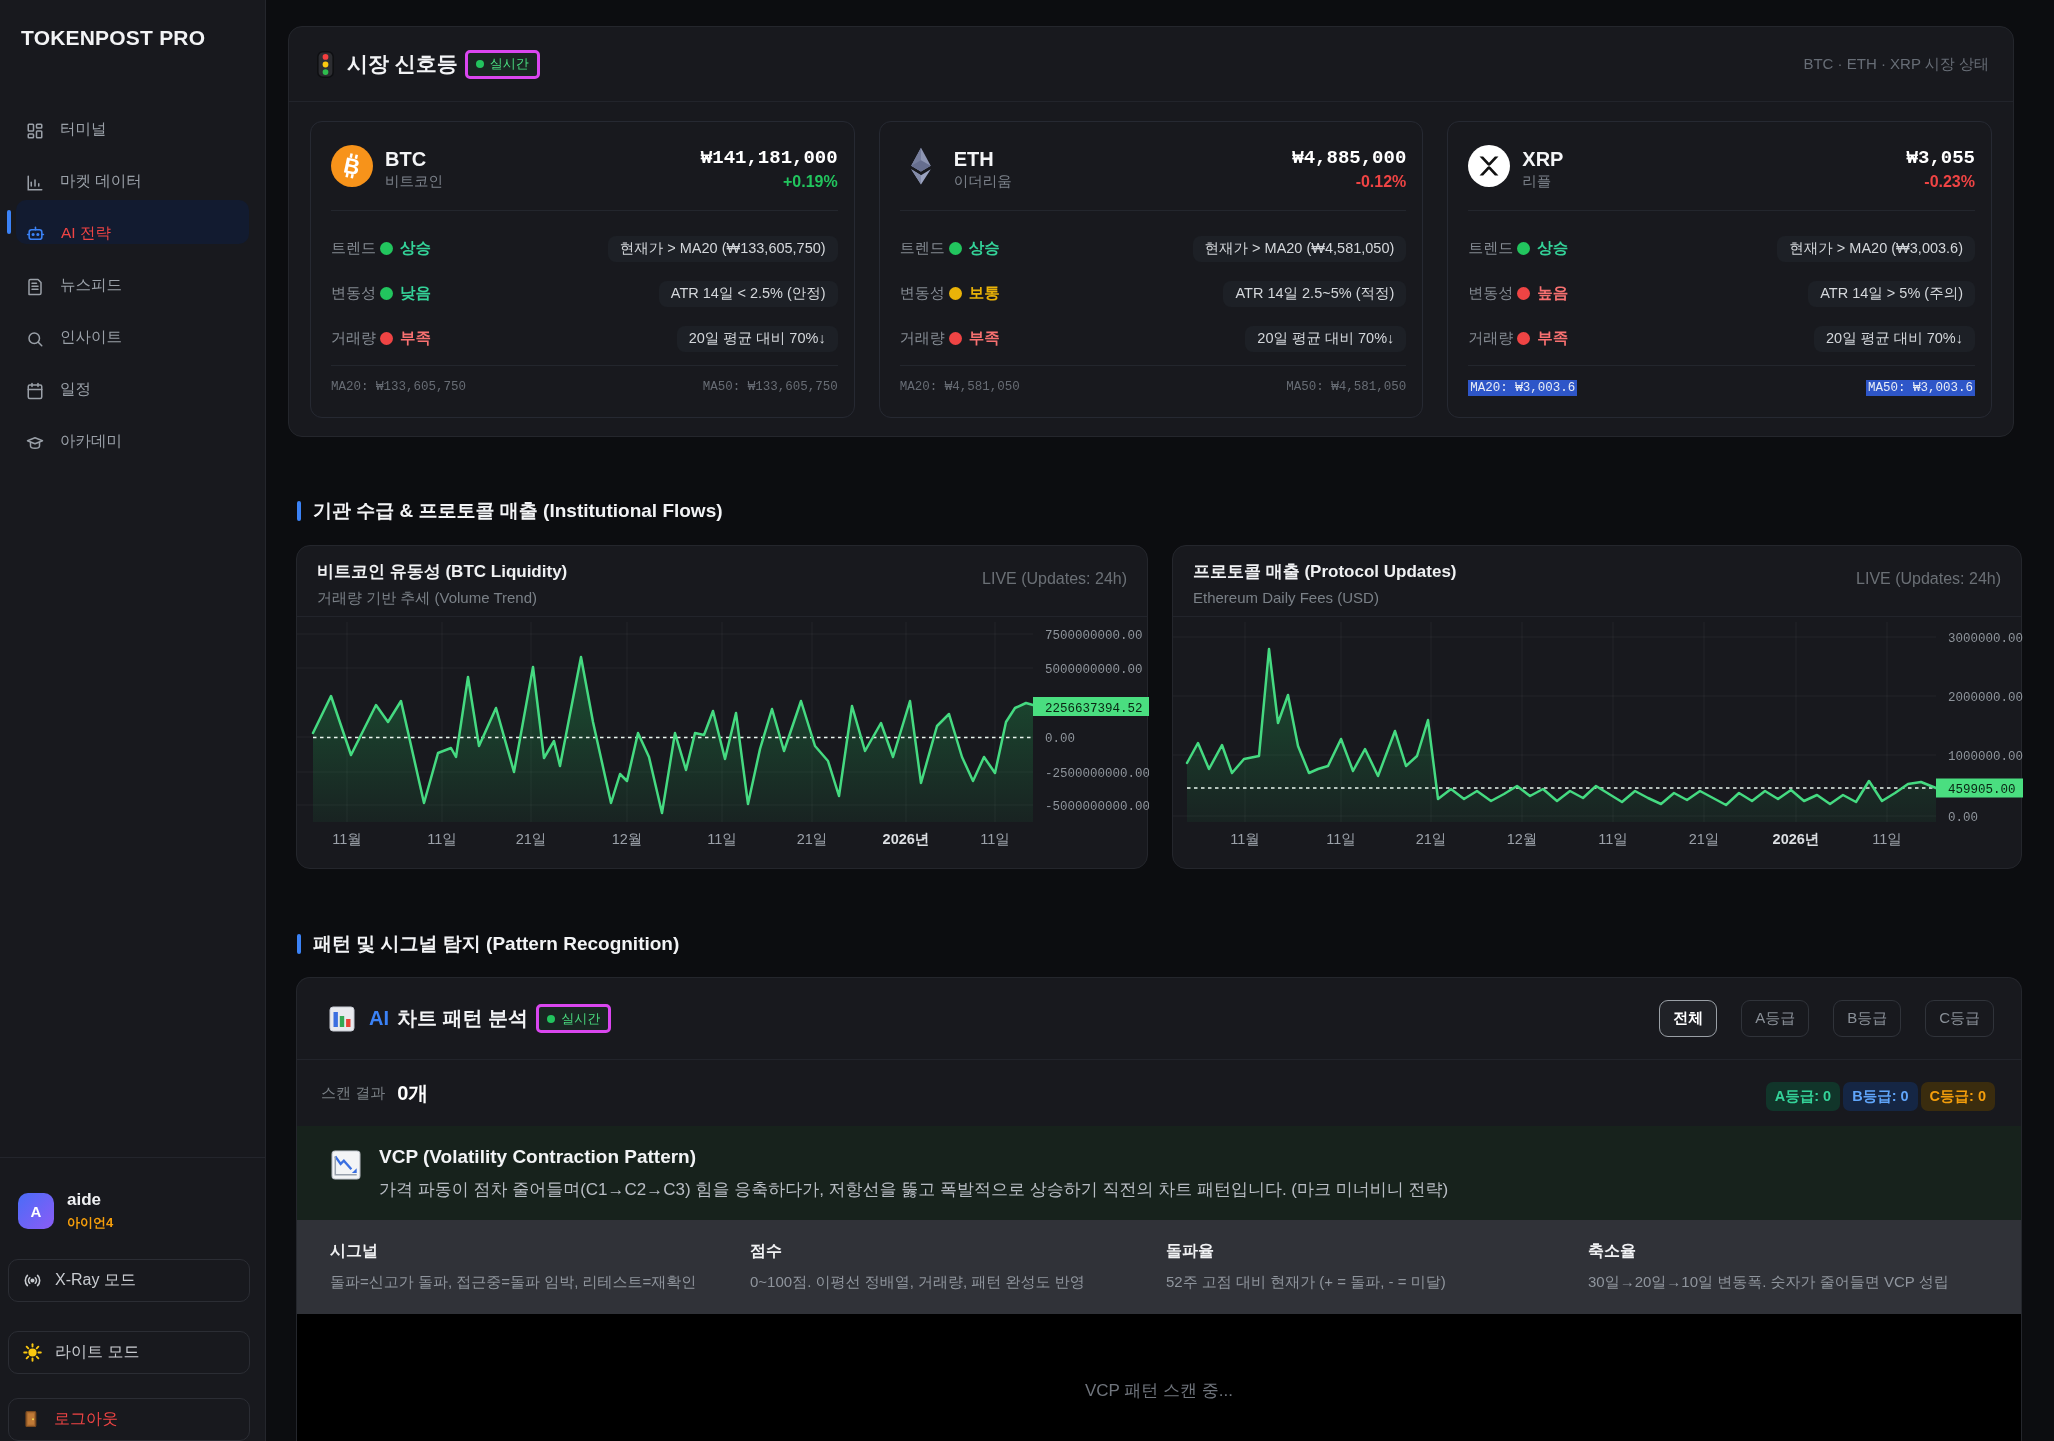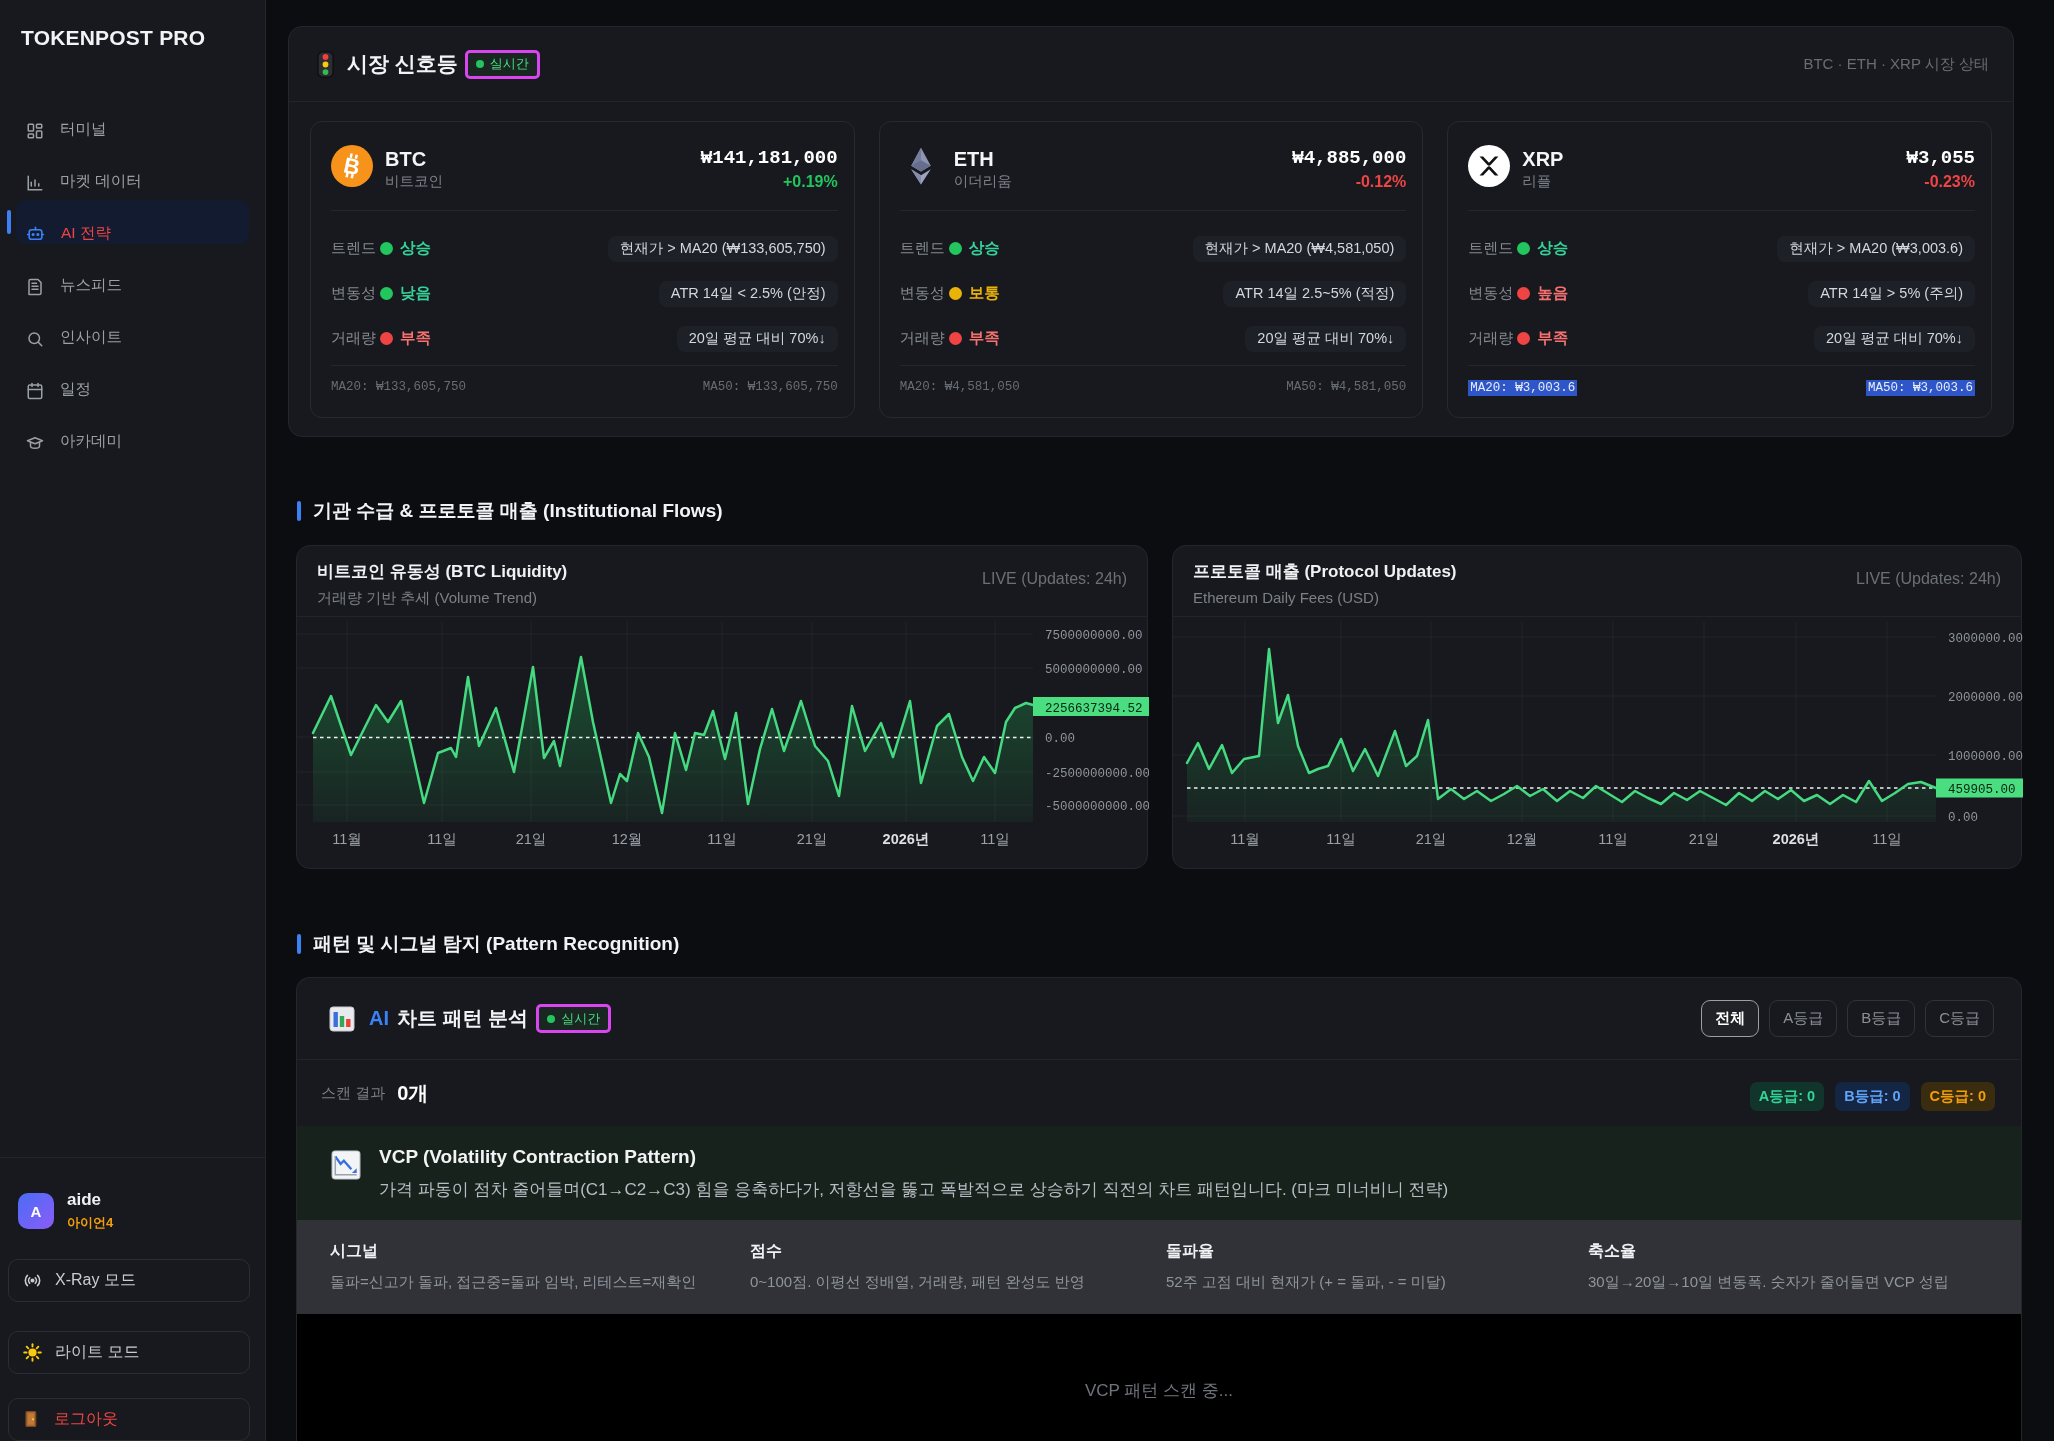--- a/index.html
+++ b/index.html
@@ -66,27 +66,27 @@
 .ccard .t2{font-size:15px;color:#7a8087;margin-top:6px}
 .ccard .live{position:absolute;right:20px;top:24px;font-size:16px;color:#6b7076}
 .ccard .hline{position:absolute;left:0;top:70px;width:100%;border-top:1px solid #22242b}
 .ccard svg{position:absolute;left:0;top:70px}
 
 #sec3{left:297px;top:931px}
 #card3{left:296px;top:977px;width:1726px;height:470px;border-radius:14px 14px 0 0;border-bottom:none;overflow:hidden}
 #card3 .hd{height:82px;display:flex;align-items:center;padding:0 27px 0 32px;border-bottom:1px solid #22242b;gap:14px}
 #card3 .hd .ai{color:#3b82f6;font-size:20px;font-weight:bold}
 #card3 .hd .t{font-size:20px;font-weight:bold;color:#f2f3f5;margin-left:-6px}
-.fbtns{margin-left:auto;display:flex;gap:10px}
+.fbtns{margin-left:auto;display:flex;gap:24px}
 .fbtn{height:37px;padding:0 13px;border-radius:9px;border:1px solid #30333a;color:#8a9098;font-size:15px;display:flex;align-items:center;background:transparent}
 .fbtn.on{border-color:#9aa0a6;background:#202227;color:#fff;font-weight:bold}
 #card3 .scan{height:66px;display:flex;align-items:center;padding:0 26px 0 24px}
 #card3 .scan .lb{font-size:15px;color:#7a8086}
 #card3 .scan .n{font-size:20px;font-weight:bold;color:#fff;margin-left:12px}
-.gbdg{display:flex;gap:11px;margin-left:auto}
+.gbdg{display:flex;gap:3px;margin-left:auto}
 .gbdg span{height:29px;display:flex;align-items:center;padding:0 9px;border-radius:7px;font-size:14.5px;font-weight:bold;margin-top:6px}
 .gbdg .a{background:#11352a;color:#34d399}
 .gbdg .b{background:#152644;color:#60a5fa}
 .gbdg .c{background:#3a2c0e;color:#f59e0b}
 .vcp{background:#17221c;height:94px;padding:20px 32px 4px 34px;display:flex;gap:18px}
 .vcp .tt{font-size:19px;font-weight:bold;color:#f2f3f5}
 .vcp .ds{font-size:17px;color:#b9bdc4;margin-top:10px}
 .cols{background:#303238;height:94px;display:grid;grid-template-columns:420px 416px 422px auto;padding:21px 32px 0 33px}
 .cols .ct{font-size:16px;font-weight:bold;color:#f0f1f3}
 .cols .cd{font-size:15px;color:#8f959d;margin-top:11px}

